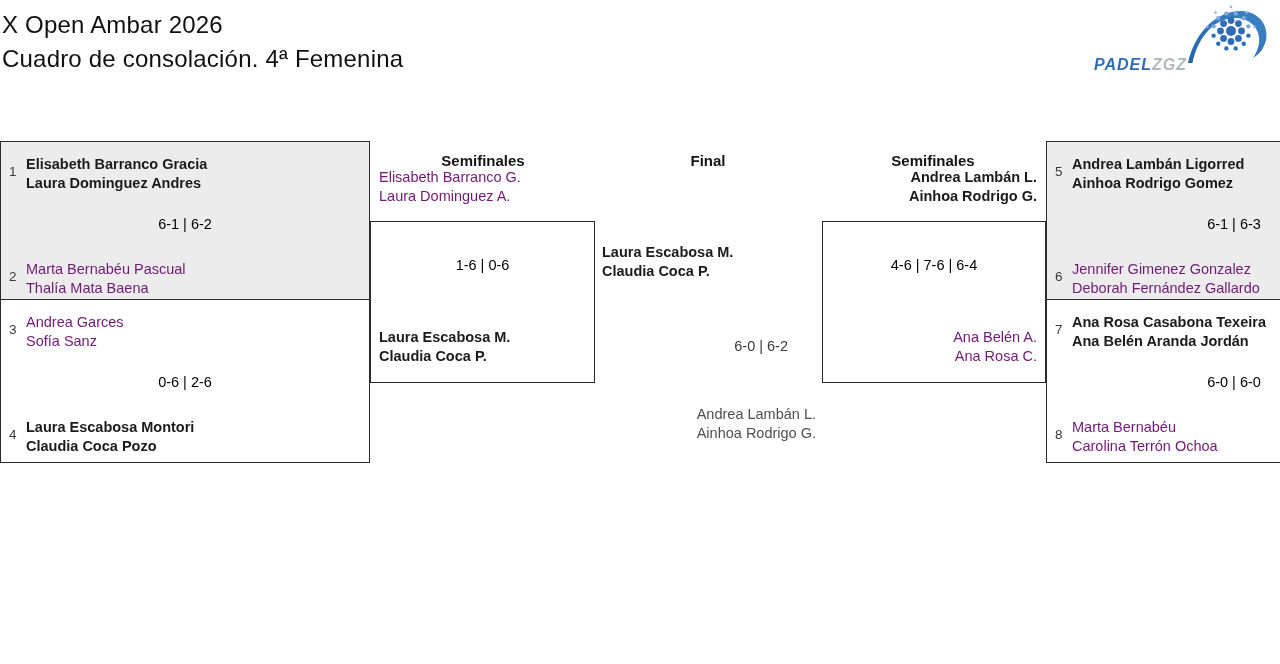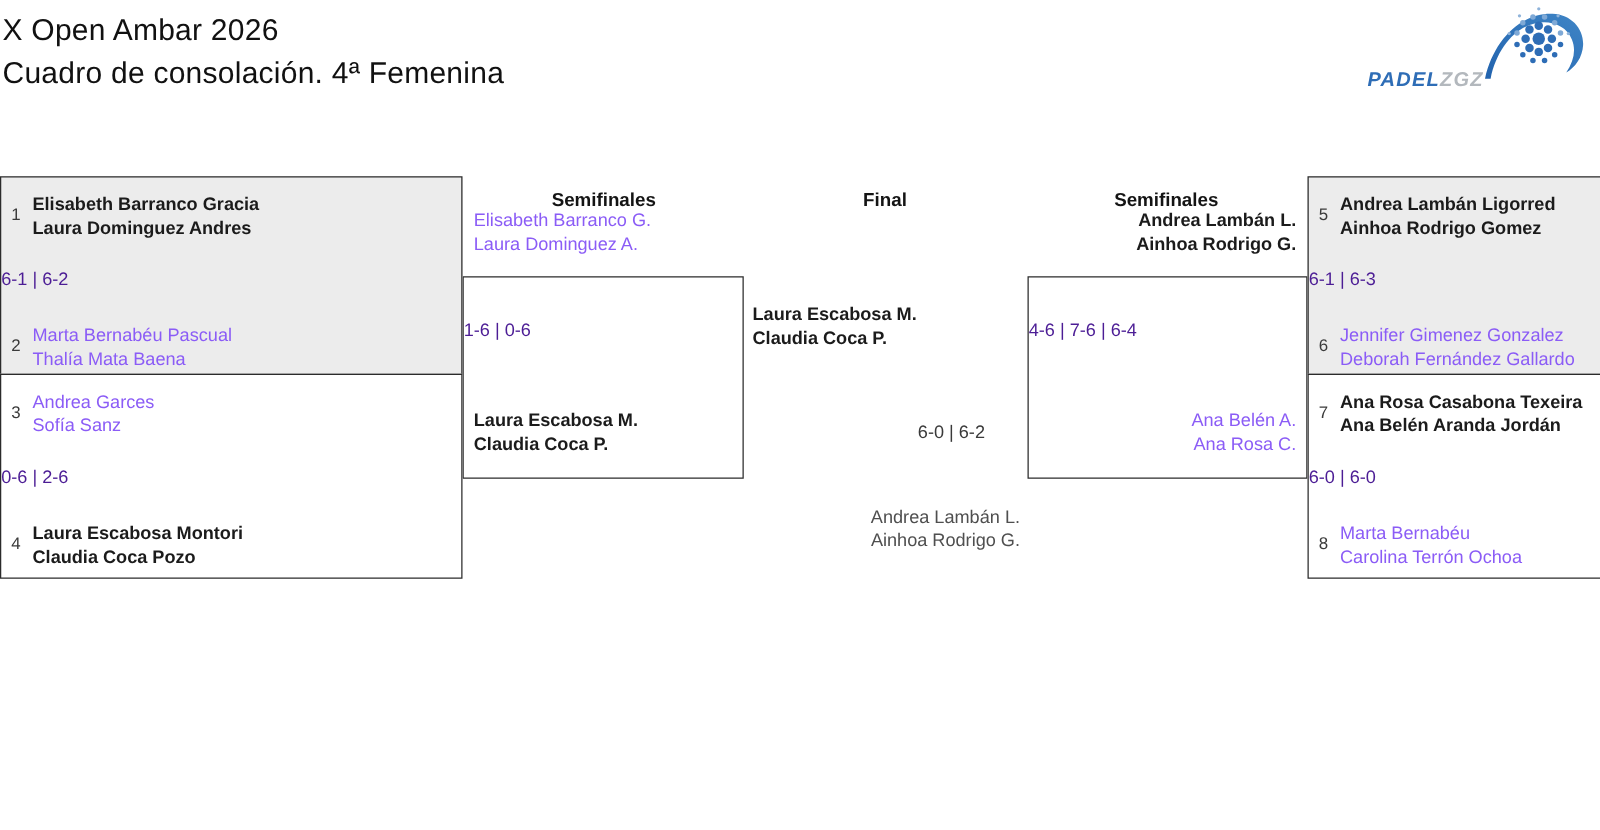--- a/index.html
+++ b/index.html
@@ -16,24 +16,24 @@
   .logo-text{position:absolute;left:8px;bottom:0;font-style:italic;font-weight:bold;
     font-size:16px;letter-spacing:1px;white-space:nowrap;}
   .logo-text .lp{color:#2e6db6;}
   .logo-text .lz{color:#b3b8bd;}
   
   .round-label{position:absolute;top:108px;width:220px;text-align:center;
     font-size:15px;font-weight:bold;color:#141414;margin-top:44px;}
   
   .box{position:absolute;border:1.5px solid #2b2b2b;box-sizing:border-box;background:#ffffff;}
   .box.gray{background:#ececec;}
-  .team{position:absolute;font-size:14.5px;line-height:19px;color:#8b5cf6;white-space:nowrap;}
+  .team{position:absolute;font-size:14.5px;line-height:19px;color:#701a75;white-space:nowrap;}
   .team.winner{font-weight:bold;color:#1b1b1b;}
   .seed{position:absolute;font-size:13.5px;color:#3a3a3a;}
-  .score{position:absolute;left:0;right:0;text-align:left;font-size:14.5px;color:#4c1d95;}
+  .score{position:absolute;left:0;right:0;text-align:center;font-size:14.5px;color:#000000;}
   
   .qf .team-top{left:25px;top:13px;}
   .qf .seed-top{left:8px;top:22px;}
   .qf .score{top:74px;}
   .qf .team-bottom{left:25px;top:118px;}
   .qf .seed-bottom{left:8px;top:127px;}
   
   .sf .team-top{top:-54px;}
   .sf .score{top:35px;}
   .sf .team-bottom{top:106px;}

